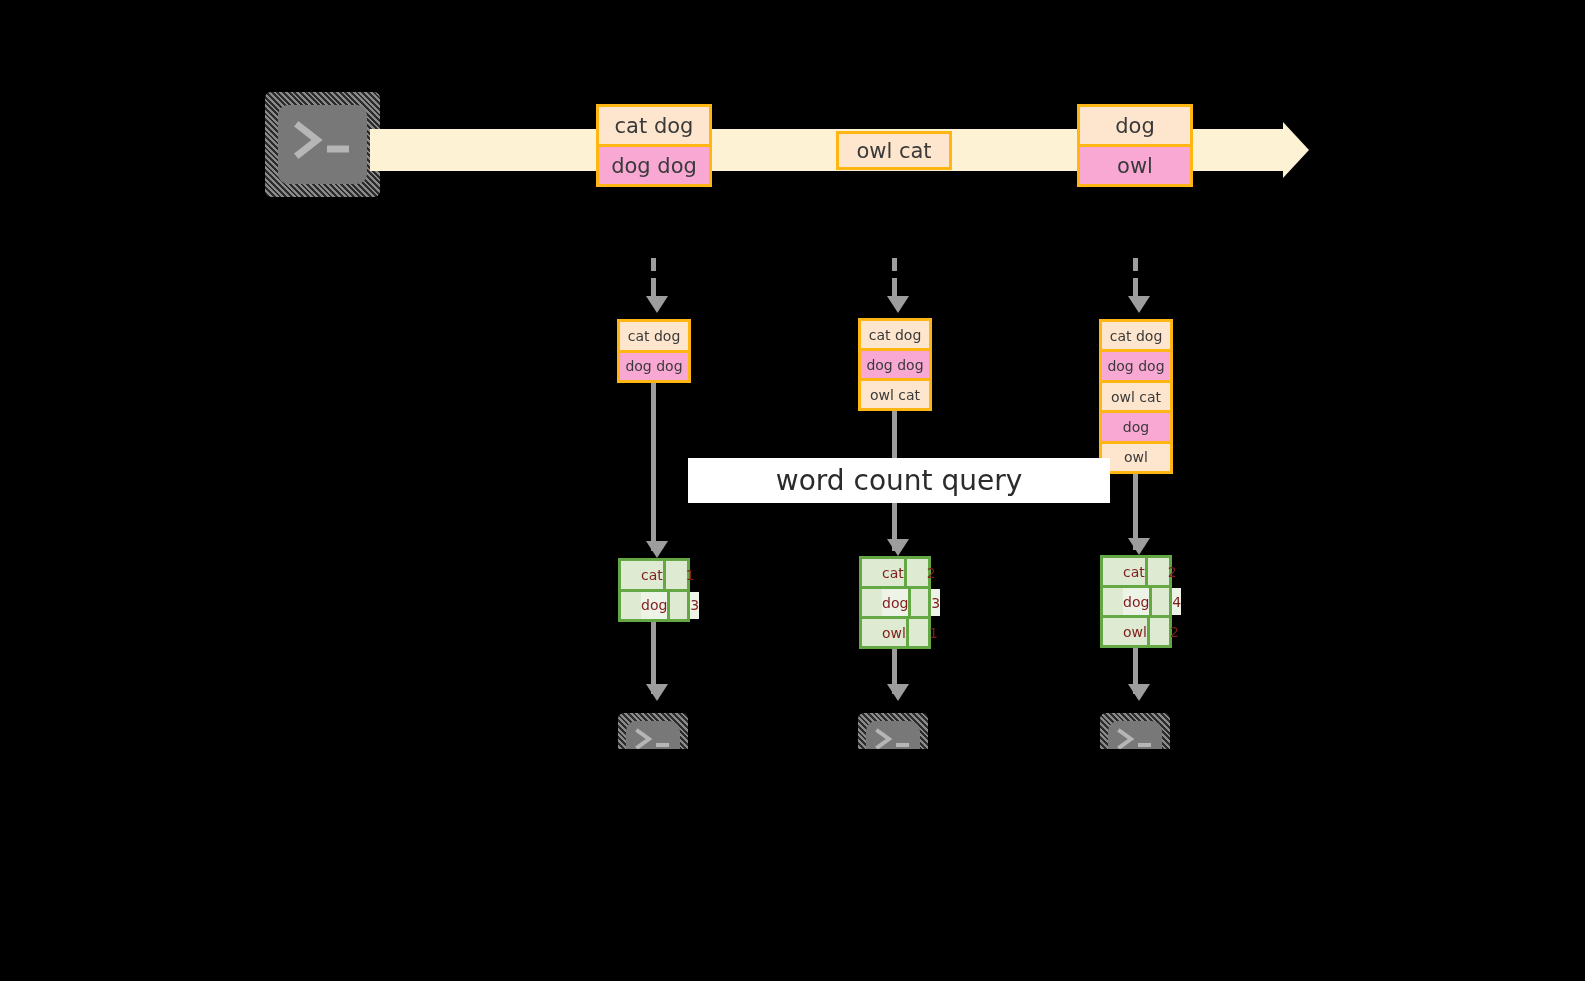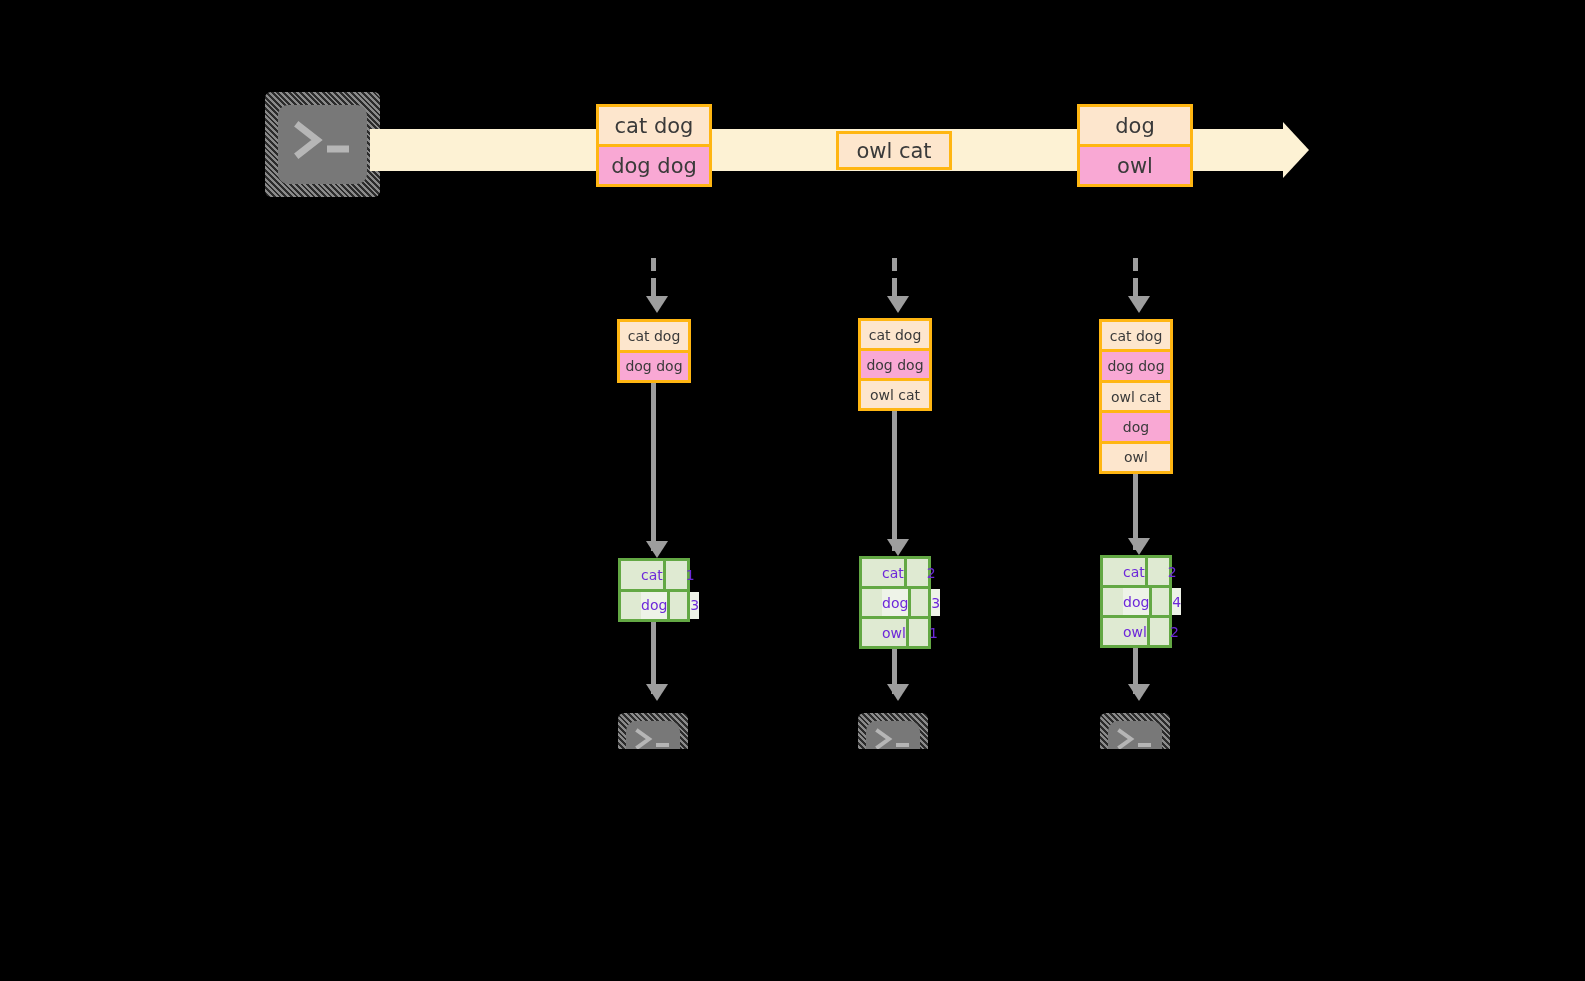--- a/index.html
+++ b/index.html
@@ -84,21 +84,21 @@
   }
   .gbox .grow {
     flex: 1 1 auto;
     display: flex;
   }
   .gbox .grow + .grow { border-top: 3px solid #63a844; }
   .gbox .gc {
     display: flex;
     align-items: center;
     justify-content: center;
-    color: #6d28d9;
+    color: #7f1d1d;
     white-space: nowrap;
     margin-left: 20px;
   }
   .gbox .gc.k { border-right: 3px solid #63a844; }
   .gbox .grow.alt .gc { background: #eef3e8; }
 
   
   .vline {
     position: absolute;
     background: #9d9d9d;
@@ -275,14 +275,17 @@
 
   <div class="term" style="left:1100px; top:713px; width:70px; height:68px;">
     <div class="hatch"></div>
     <div class="face" style="left:8px; top:8px; right:8px; bottom:8px;"></div>
     <svg class="glyphs" style="left:14px; top:13px;" width="46" height="34" viewBox="0 0 46 34">
       <path d="M6 5 L17 13 L6 21" fill="none" stroke="#b6b6b6" stroke-width="4" stroke-linecap="square"></path>
       <path d="M24 19 L37 19" fill="none" stroke="#b6b6b6" stroke-width="4"></path>
     </svg>
   </div>
 
+  <div class="qband" style="left:688px; top:458px; width:422px; height:45px;">
+    <span class="qlabel" style="font-size:28px;">word count query</span>
+  </div>
 
 </div>
 
 </body></html>

